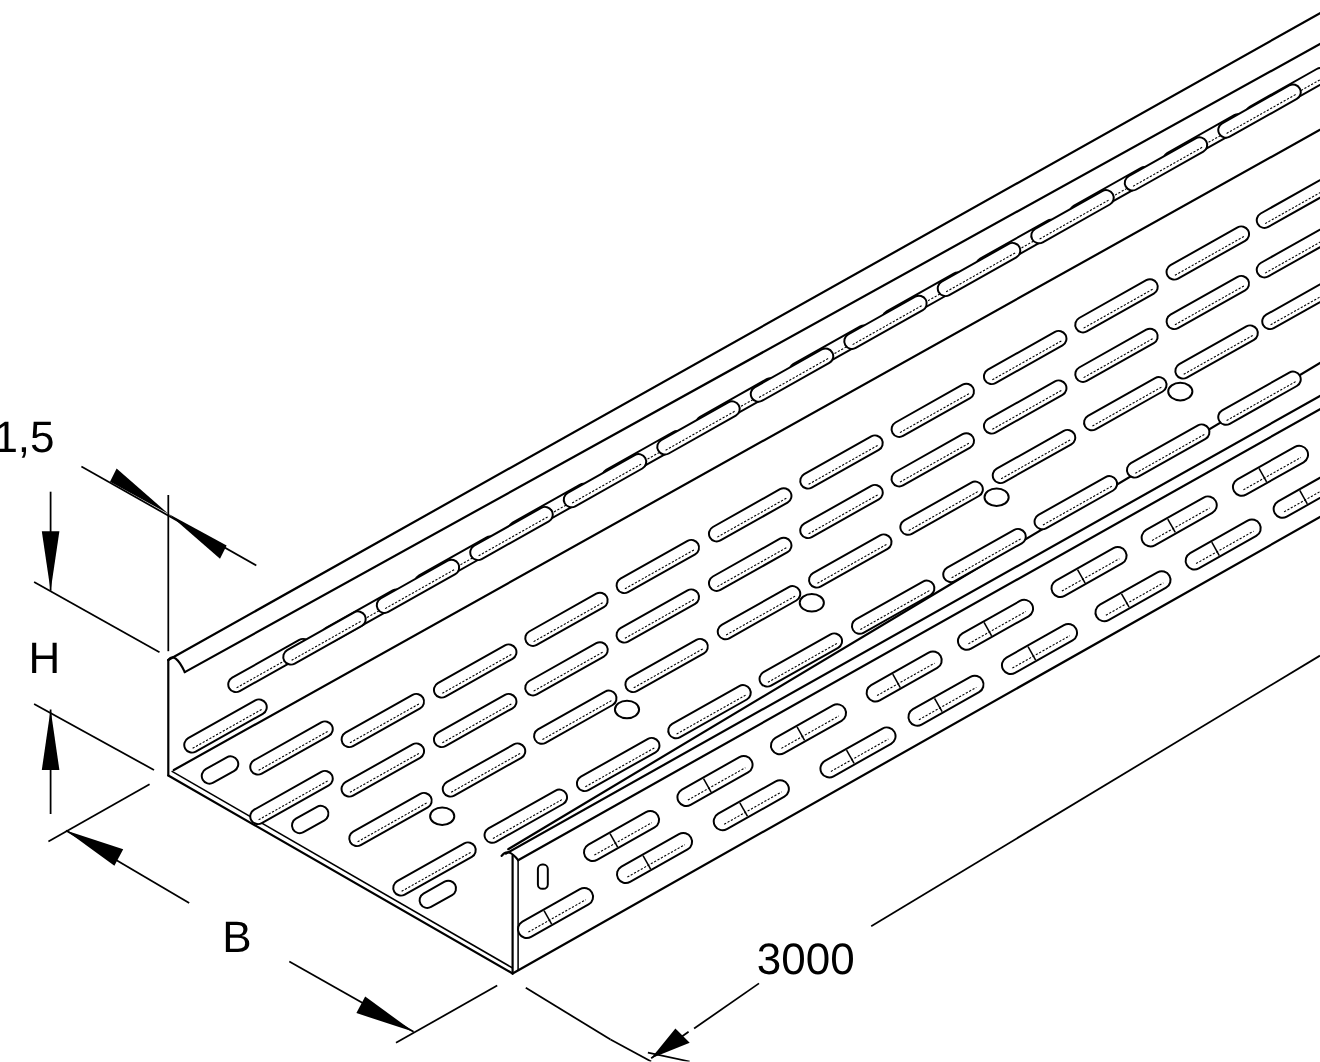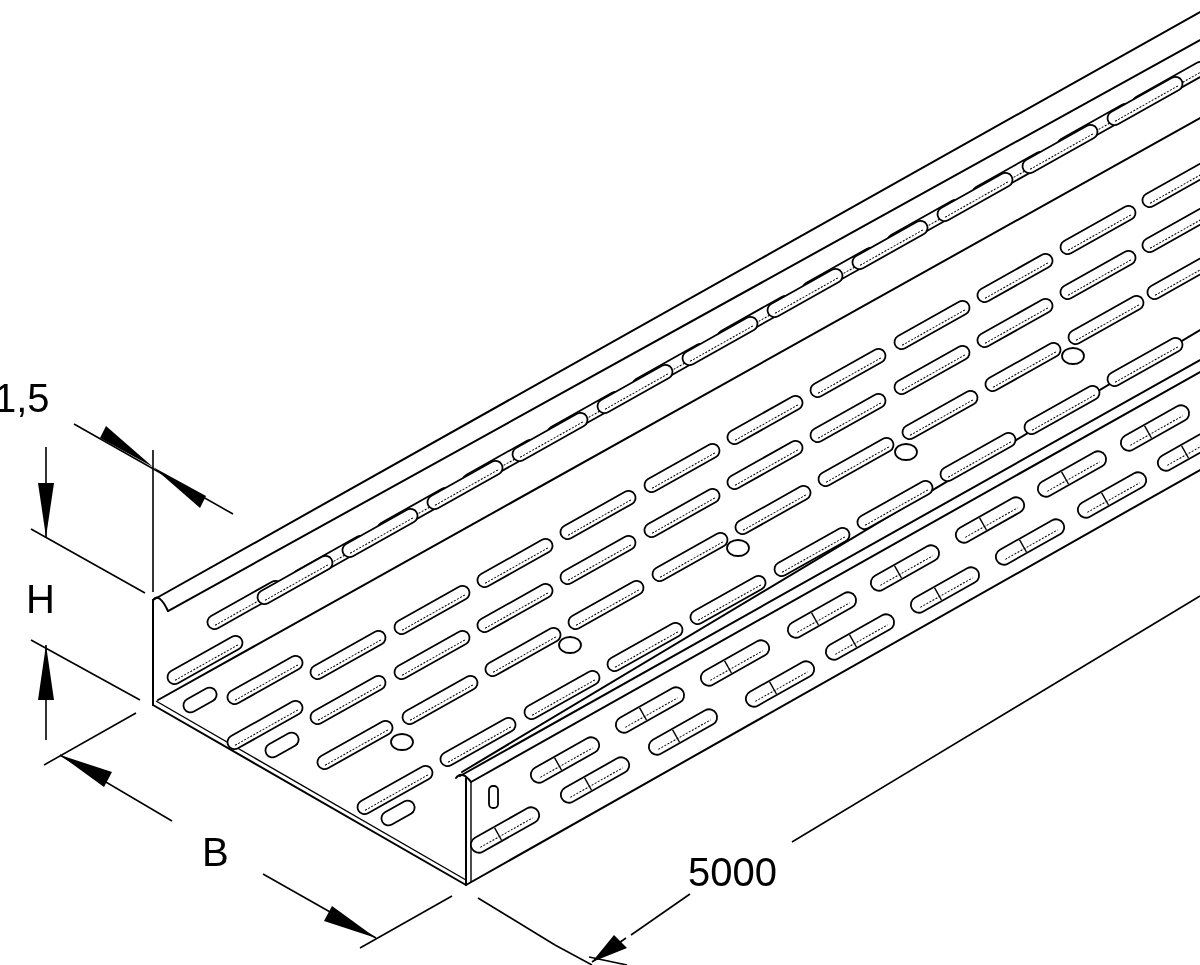--- a/index.html
+++ b/index.html
@@ -389,13 +389,13 @@
     <polygon class="arrow" points="592,962 614,935 627,948"></polygon>
     <line class="dim" x1="631" y1="935" x2="690" y2="894"></line>
     <line class="dim" x1="690" y1="894" x2="690" y2="894"></line>
     <line class="dim" x1="792" y1="842" x2="1200" y2="596"></line>
   </g>
 </svg>
 
 <div class="dim-label" id="lbl-thick">1,5</div>
 <div class="dim-label" id="lbl-h">H</div>
 <div class="dim-label" id="lbl-b">B</div>
-<div class="dim-label" id="lbl-len">5000</div>
+<div class="dim-label" id="lbl-len">3000</div>
 
 </body></html>

